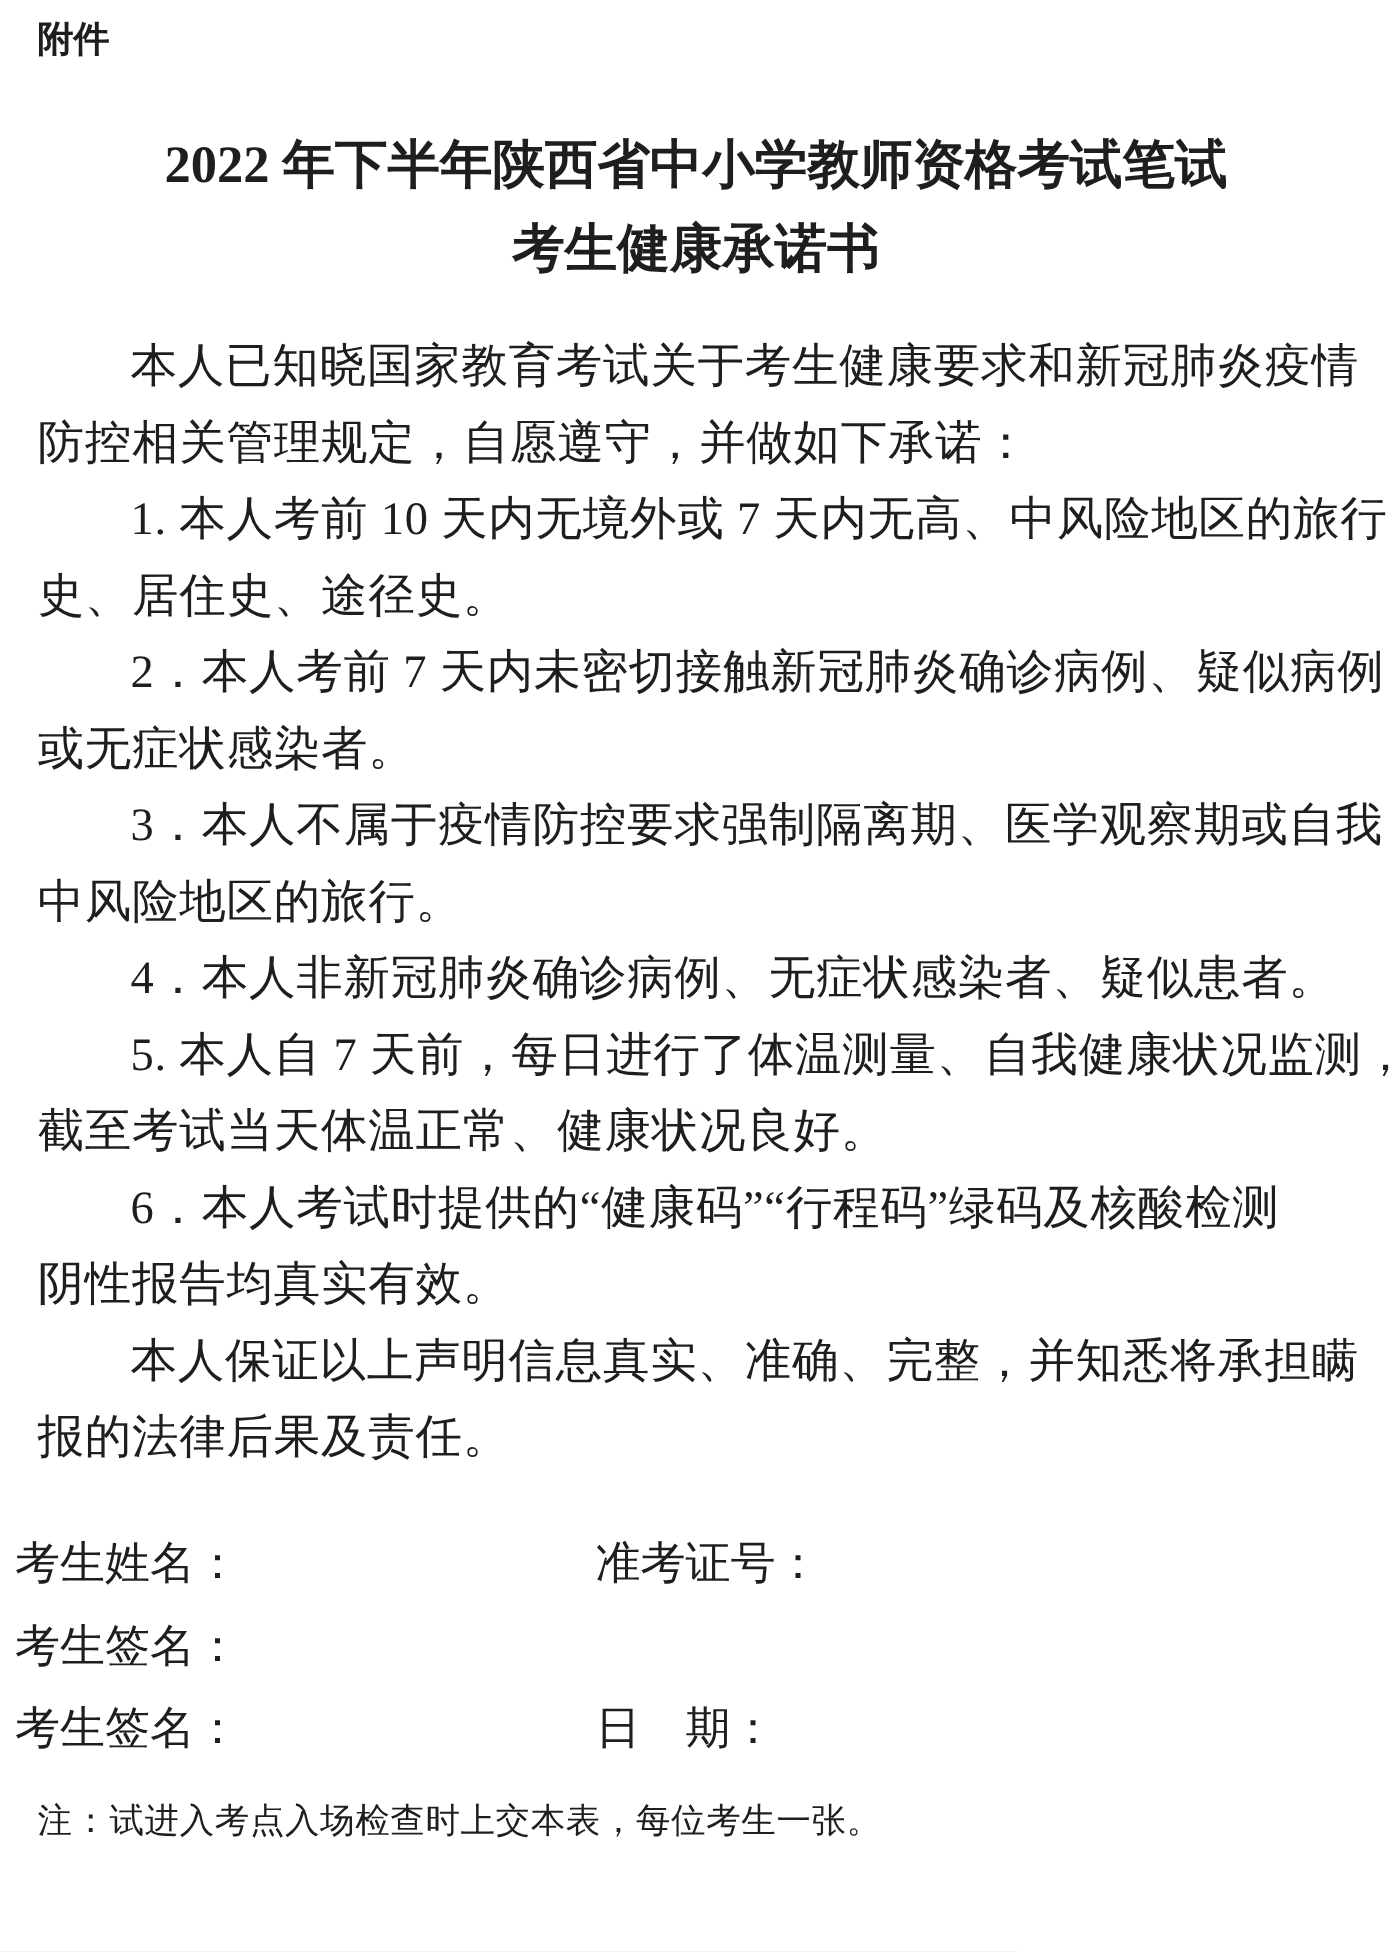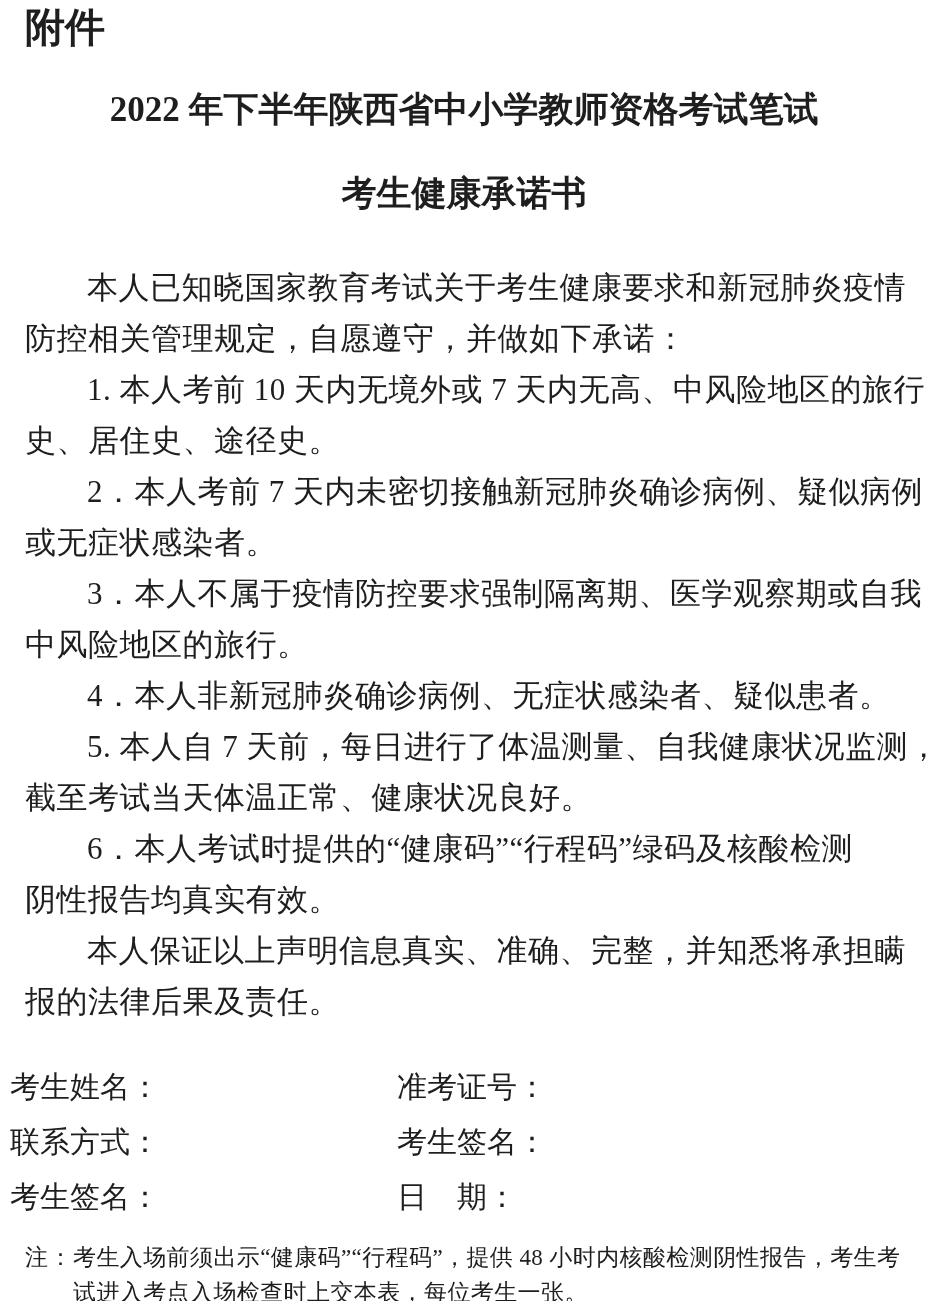--- a/index.html
+++ b/index.html
@@ -9,32 +9,32 @@
     margin:0 auto;
     background:#ffffff;
     color:#1e1e1e;
     font-family:"Liberation Serif","DejaVu Serif",serif;
     overflow:hidden;
   }
   .attachment{
     margin:8px 0 0 25px;
     font-family:"Liberation Sans","DejaVu Sans",sans-serif;
     font-weight:bold;
-    font-size:40px;
+    font-size:24px;
     line-height:38px;
   }
   .title-block{
     margin-top:36px;
     text-align:center;
     font-weight:bold;
     font-size:35px;
   }
-  .title-line{line-height:56px;margin-top:28px;}
+  .title-line{line-height:56px;}
   .doc-body{
-    margin-top:40px;
+    margin-top:24px;
     padding:0 23px 0 25px;
     font-size:31px;
   }
   .line{
     line-height:51px;
     height:51px;
     white-space:nowrap;
     letter-spacing:0.5px;
   }
   .line.indent{padding-left:62px;}
@@ -93,30 +93,28 @@
     <div class="line indent">本人保证以上声明信息真实、准确、完整，并知悉将承担瞒</div>
     <div class="line">报的法律后果及责任。</div>
   </div>
 
   <div class="signature">
     <div class="sig-row">
       <span>考生姓名：</span>
       <span>准考证号：</span>
     </div>
     <div class="sig-row">
-      <span>联系方式：</span>
       <span>考生签名：</span>
     </div>
     <div class="sig-row">
       <span>考生签名：</span>
       <span>日　期：</span>
     </div>
   </div>
 
   <div class="note">
     <span class="note-prefix">注：</span>
     <div class="note-lines">
-      <div class="note-line">考生入场前须出示“健康码”“行程码”，提供 48 小时内核酸检测阴性报告，考生考</div>
       <div class="note-line">试进入考点入场检查时上交本表，每位考生一张。</div>
     </div>
   </div>
 
 </div>
 
 </body></html>

